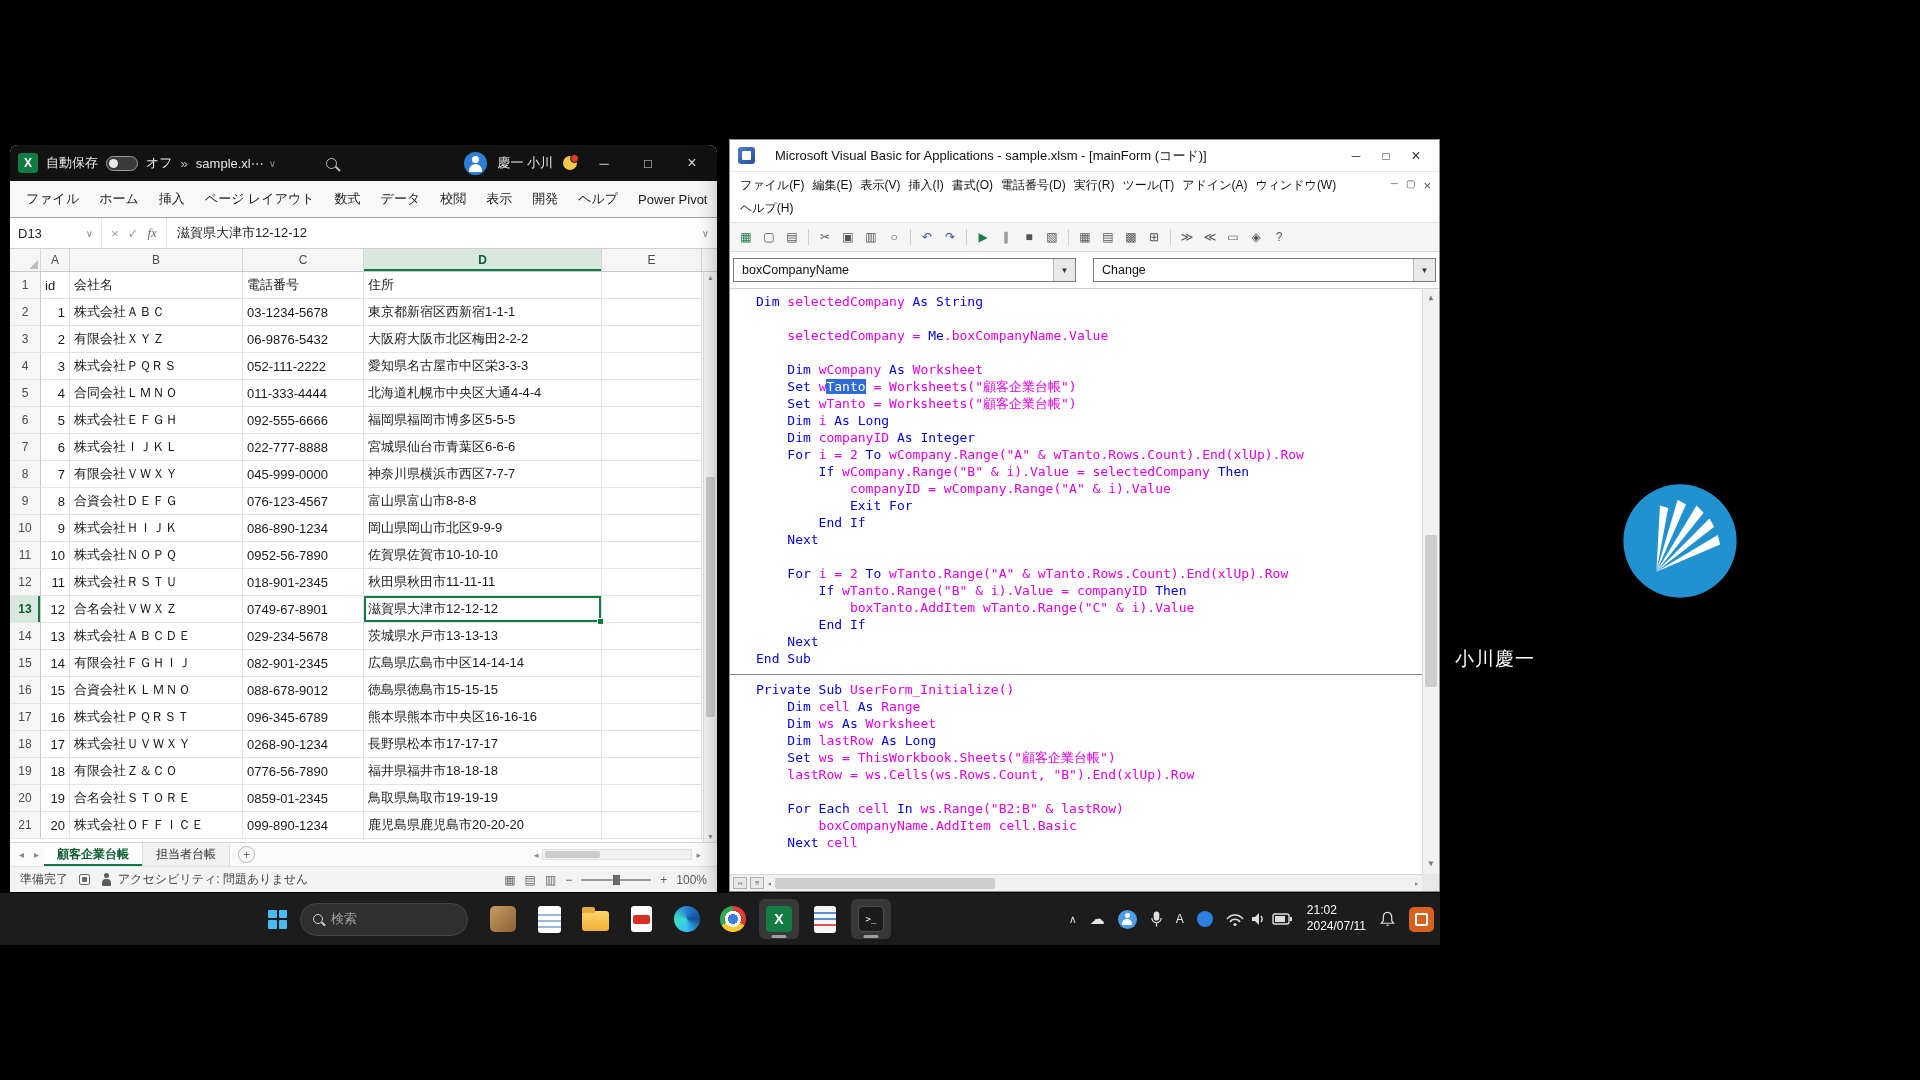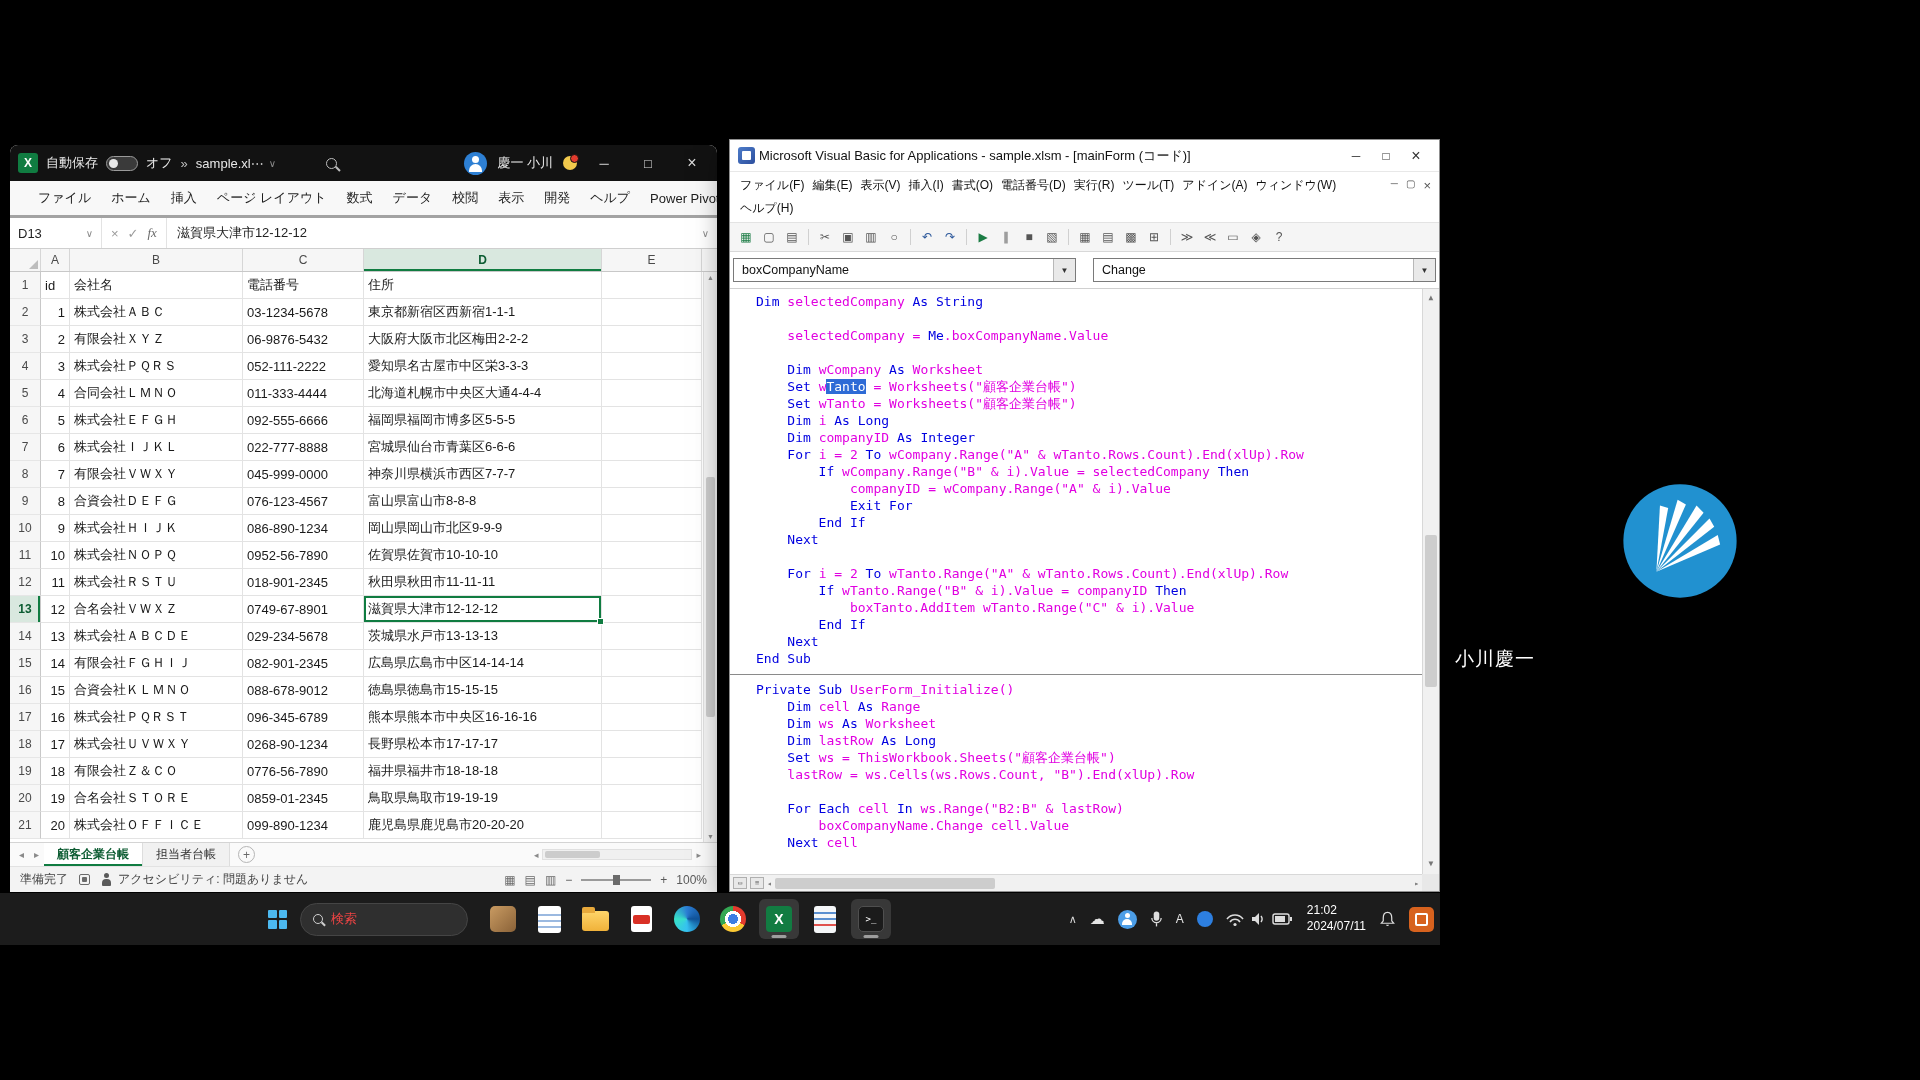--- a/index.html
+++ b/index.html
@@ -24,22 +24,22 @@
     transform:rotate(45deg);right:-5px;bottom:-2px}
   .xl-right{margin-left:auto;display:flex;align-items:center;gap:10px;height:100%}
   .avatar{width:23px;height:23px;border-radius:50%;background:#2D7FD3;position:relative}
   .avatar::before{content:"";position:absolute;left:8px;top:4px;width:7px;height:7px;border-radius:50%;background:#fff}
   .avatar::after{content:"";position:absolute;left:5px;top:12px;width:13px;height:8px;border-radius:7px 7px 0 0;background:#fff}
   .bulb{width:14px;height:14px;border-radius:50%;background:#F2C94C;position:relative}
   .bulb::after{content:"";position:absolute;right:-2px;top:-2px;width:7px;height:7px;border-radius:50%;background:#E23B2E;border:1px solid #121212}
   .wbtn{width:34px;height:36px;display:flex;align-items:center;justify-content:center;color:#dcdcdc;font-size:13px}
   .wbtn.min::after{content:"─"} .wbtn.max::after{content:"□"} .wbtn.close::after{content:"×";font-size:16px}
 
-  .xl-ribbonrow{height:37px;background:#F8F8F8;border-bottom:3px solid #a3a3a3;display:flex;
-    align-items:center;padding:0 18px;flex:0 0 auto}
+  .xl-ribbonrow{height:37px;background:#F8F8F8;border-bottom:1px solid #a3a3a3;display:flex;
+    align-items:center;padding:0 6px;flex:0 0 auto}
   .rtab{padding:6px 10px;font-size:13px;color:#1d1d1d;white-space:nowrap}
   .ribbon-right{margin-left:auto;display:flex;align-items:center;gap:8px;padding-right:4px}
   .r-comment{width:20px;height:16px;border:1.5px solid #8a8a8a;border-radius:4px;position:relative}
   .r-comment::after{content:"";position:absolute;left:3px;bottom:-5px;border:3px solid transparent;border-top-color:#8a8a8a}
   .r-green{width:24px;height:20px;border-radius:4px;background:#1B9C57;position:relative}
   .r-green::after{content:"";position:absolute;inset:6px 7px;border:2px solid #fff;border-radius:2px}
 
   .xl-formularow{height:31px;background:#fff;border-bottom:1px solid #CFCFCF;display:flex;
     align-items:center;font-size:13px;color:#222;flex:0 0 auto}
   .namebox{width:92px;height:100%;display:flex;align-items:center;justify-content:space-between;
@@ -99,21 +99,21 @@
   .accperson::after{content:"";position:absolute;left:1px;top:6px;width:9px;height:7px;border-radius:4px 4px 1px 1px;background:#5a5a5a}
   .status-right{margin-left:auto;display:flex;align-items:center;gap:9px;color:#5a5a5a}
   .viewico{font-size:12px;color:#6a6a6a}
   .ztrack{width:70px;height:2px;background:#9a9a9a;position:relative}
   .zknob{position:absolute;left:32px;top:-4px;width:7px;height:10px;background:#6a6a6a}
 
   
   #vba{left:729px;top:139px;width:711px;height:753px;background:#F0F0F0;border:1px solid #8f8f8f;
     display:flex;flex-direction:column}
   .vb-titlebar{height:32px;background:#fff;border-bottom:1px solid #E8E8E8;display:flex;
-    align-items:center;gap:4px;padding:0 8px;font-size:13px;color:#111;flex:0 0 auto}
+    align-items:center;gap:20px;padding:0 8px;font-size:13px;color:#111;flex:0 0 auto}
   .vb-ico{width:17px;height:17px;border-radius:3px;background:linear-gradient(135deg,#4D7CC9,#2D4F9E);position:relative}
   .vb-ico::after{content:"";position:absolute;inset:4px;background:#fff;border-radius:1px}
   .vb-btns{margin-left:auto;display:flex}
   .vbtn{width:30px;height:26px;display:flex;align-items:center;justify-content:center;color:#333;font-size:12px}
   .vbtn.min::after{content:"─"} .vbtn.max::after{content:"□"} .vbtn.close::after{content:"×";font-size:16px}
 
   .vb-menubar{background:#fff;position:relative;display:flex;flex-wrap:wrap;align-items:center;
     padding:2px 60px 2px 6px;min-height:40px;flex:0 0 auto}
   .mitem{padding:3px 4px;font-size:12px;color:#111;white-space:nowrap}
   .childctl{position:absolute;right:8px;top:6px;display:flex;gap:8px;color:#555;font-size:10px}
@@ -148,21 +148,21 @@
     display:flex;align-items:center;justify-content:center;color:#555}
   .vb-hthumb{width:220px;height:11px;background:#CDCDCD;border-radius:2px}
   .scrollcorner{position:absolute;right:0;bottom:0;width:17px;height:17px;background:#E8E8E8}
 
   
   .taskbar{position:absolute;left:0;top:892px;width:1440px;height:53px;background:#1C1C1C;border-top:1px solid #000}
   .tb-center{position:absolute;left:268px;top:0;height:100%;display:flex;align-items:center;gap:9px}
   .win-logo{width:19px;height:19px;display:grid;grid-template-columns:1fr 1fr;grid-template-rows:1fr 1fr;gap:2px;margin-right:4px}
   .win-logo span{background:#4CB9F0;border-radius:1px}
   .searchpill{width:168px;height:33px;border-radius:17px;background:#2F2F2F;border:1px solid #454545;
-    display:flex;align-items:center;gap:8px;padding:0 12px;color:#ef4444;font-size:13px}
+    display:flex;align-items:center;gap:8px;padding:0 12px;color:#a3a3a3;font-size:13px}
   .slens{width:10px;height:10px;border:1.6px solid #cfcfcf;border-radius:50%;position:relative}
   .slens::after{content:"";position:absolute;width:5px;height:1.6px;background:#cfcfcf;transform:rotate(45deg);right:-4px;bottom:-2px}
   .apps{display:flex;align-items:center;gap:6px;margin-left:6px}
   .app{width:40px;height:40px;border-radius:6px;display:flex;align-items:center;justify-content:center;position:relative}
   .app.active{background:#383838}
   .app.active::after{content:"";position:absolute;bottom:1px;left:50%;transform:translateX(-50%);
     width:15px;height:3px;border-radius:2px;background:#9e9e9e}
   .ico-widgets{width:26px;height:26px;border-radius:5px;background:linear-gradient(135deg,#C99B62,#8A6238)}
   .ico-doc{width:23px;height:27px;background:#fff;border-radius:3px;
     background-image:linear-gradient(to bottom,transparent 8px,#9BB9E0 8px 10px,transparent 10px,transparent 14px,#9BB9E0 14px 16px,transparent 16px,transparent 20px,#9BB9E0 20px 22px,transparent 22px)}
@@ -577,21 +577,21 @@
       <div class="procdiv"></div>
       <div>
           <div class="cline"><span class="c-k">Private Sub </span><span class="c-n">UserForm_Initialize()</span></div>
           <div class="cline"><span class="c-k">    Dim </span><span class="c-n">cell </span><span class="c-k">As </span><span class="c-n">Range</span></div>
           <div class="cline"><span class="c-k">    Dim </span><span class="c-n">ws </span><span class="c-k">As </span><span class="c-n">Worksheet</span></div>
           <div class="cline"><span class="c-k">    Dim </span><span class="c-n">lastRow </span><span class="c-k">As Long</span></div>
           <div class="cline"><span class="c-k">    Set </span><span class="c-n">ws = ThisWorkbook.Sheets("顧客企業台帳")</span></div>
           <div class="cline"><span class="c-n">    lastRow = ws.Cells(ws.Rows.Count, "B").End(xlUp).Row</span></div>
           <div class="cline">&nbsp;</div>
           <div class="cline"><span class="c-k">    For Each </span><span class="c-n">cell </span><span class="c-k">In </span><span class="c-n">ws.Range("B2:B" &amp; lastRow)</span></div>
-          <div class="cline"><span class="c-n">        boxCompanyName.Change cell.Value</span></div>
+          <div class="cline"><span class="c-n">        boxCompanyName.AddItem cell.Basic</span></div>
           <div class="cline"><span class="c-k">    Next </span><span class="c-n">cell</span></div>
         </div>
     </div>
     <div class="vb-vscroll">
       <span>▲</span>
       <span class="vb-vthumb"></span>
       <span style="position:absolute;bottom:2px;left:0;right:0">▼</span>
     </div>
     <div class="vb-hscroll">
       <span class="splitbtn">▭</span>

